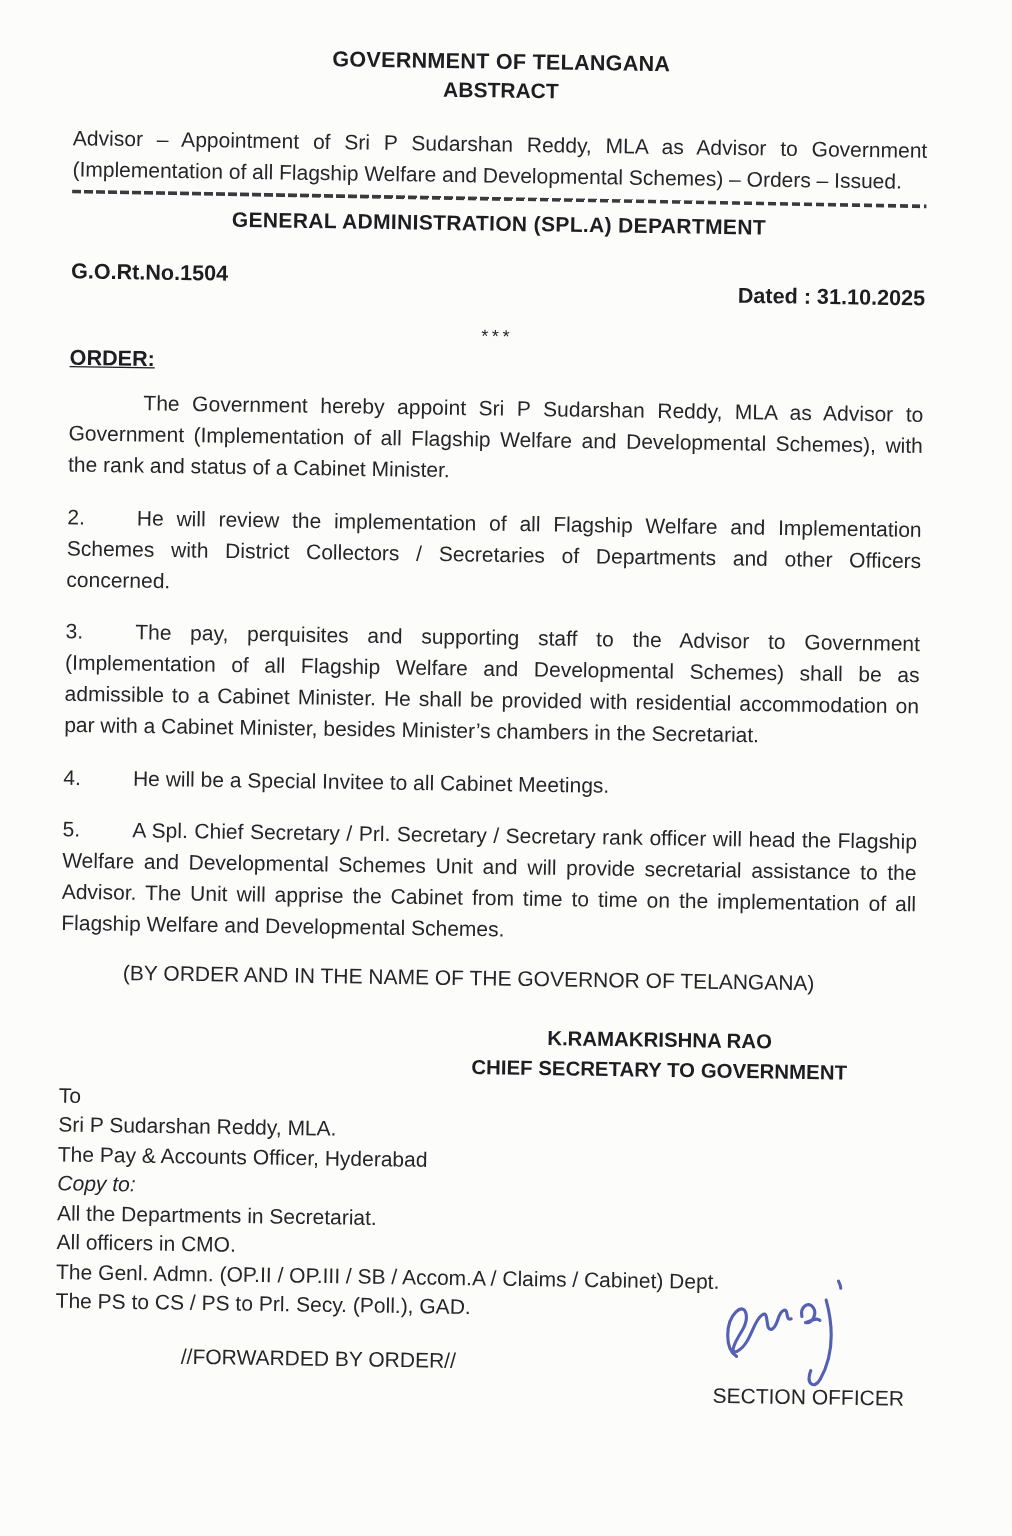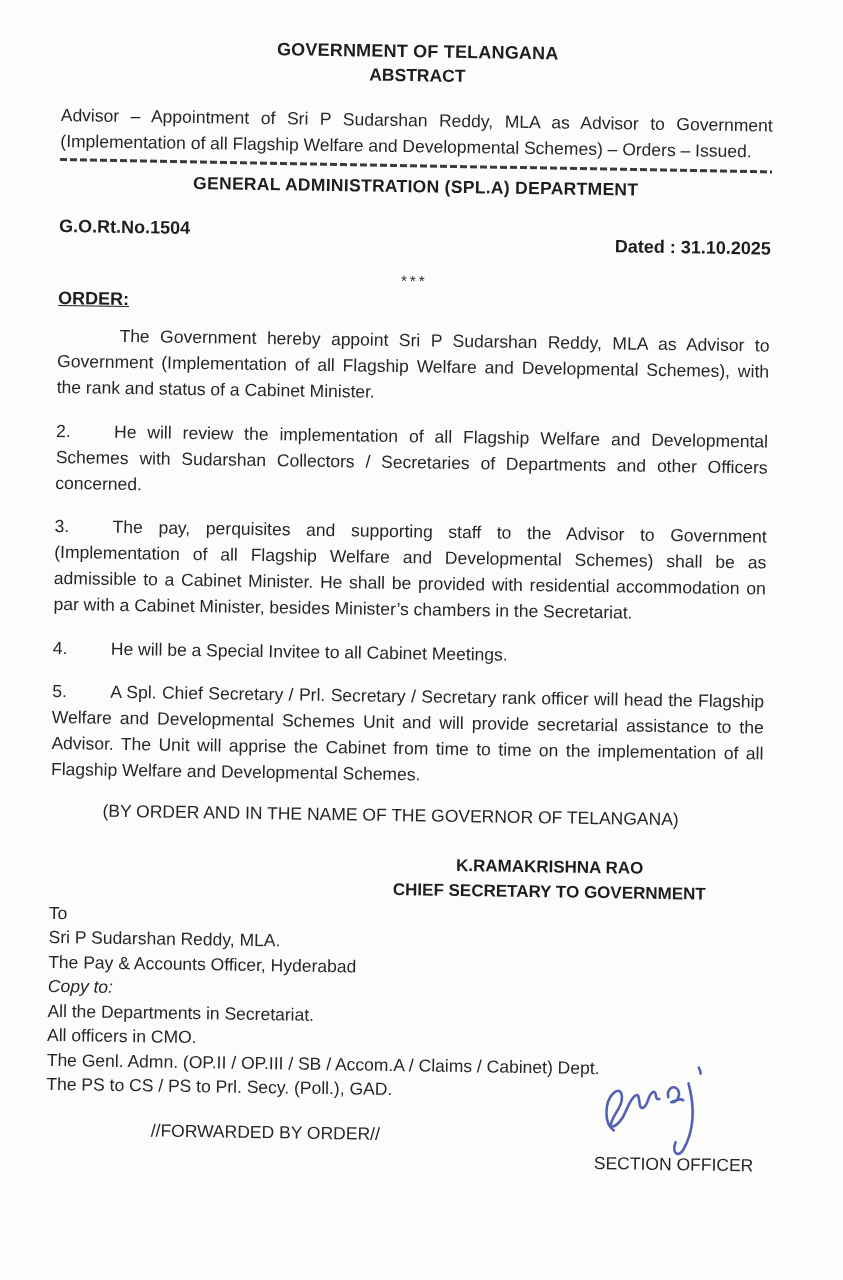--- a/index.html
+++ b/index.html
@@ -156,21 +156,21 @@
 
     <div class="stars">***</div>
 
     <div class="order-heading">ORDER:</div>
 
     <p class="para first">
       <span>The Government hereby appoint Sri P Sudarshan Reddy, MLA as Advisor to Government (Implementation of all Flagship Welfare and Developmental Schemes), with the rank and status of a Cabinet Minister.</span>
     </p>
 
     <p class="para">
-      <span class="num">2.</span><span>He will review the implementation of all Flagship Welfare and Developmental Schemes with Sudarshan Collectors / Secretaries of Departments and other Officers concerned.</span>
+      <span class="num">2.</span><span>He will review the implementation of all Flagship Welfare and Implementation Schemes with District Collectors / Secretaries of Departments and other Officers concerned.</span>
     </p>
 
     <p class="para">
       <span class="num">3.</span><span>The pay, perquisites and supporting staff to the Advisor to Government (Implementation of all Flagship Welfare and Developmental Schemes) shall be as admissible to a Cabinet Minister.  He shall be provided with residential accommodation on par with a Cabinet Minister, besides Minister’s chambers in the Secretariat.</span>
     </p>
 
     <p class="para">
       <span class="num">4.</span><span>He will be a Special Invitee to all Cabinet Meetings.</span>
     </p>
 

